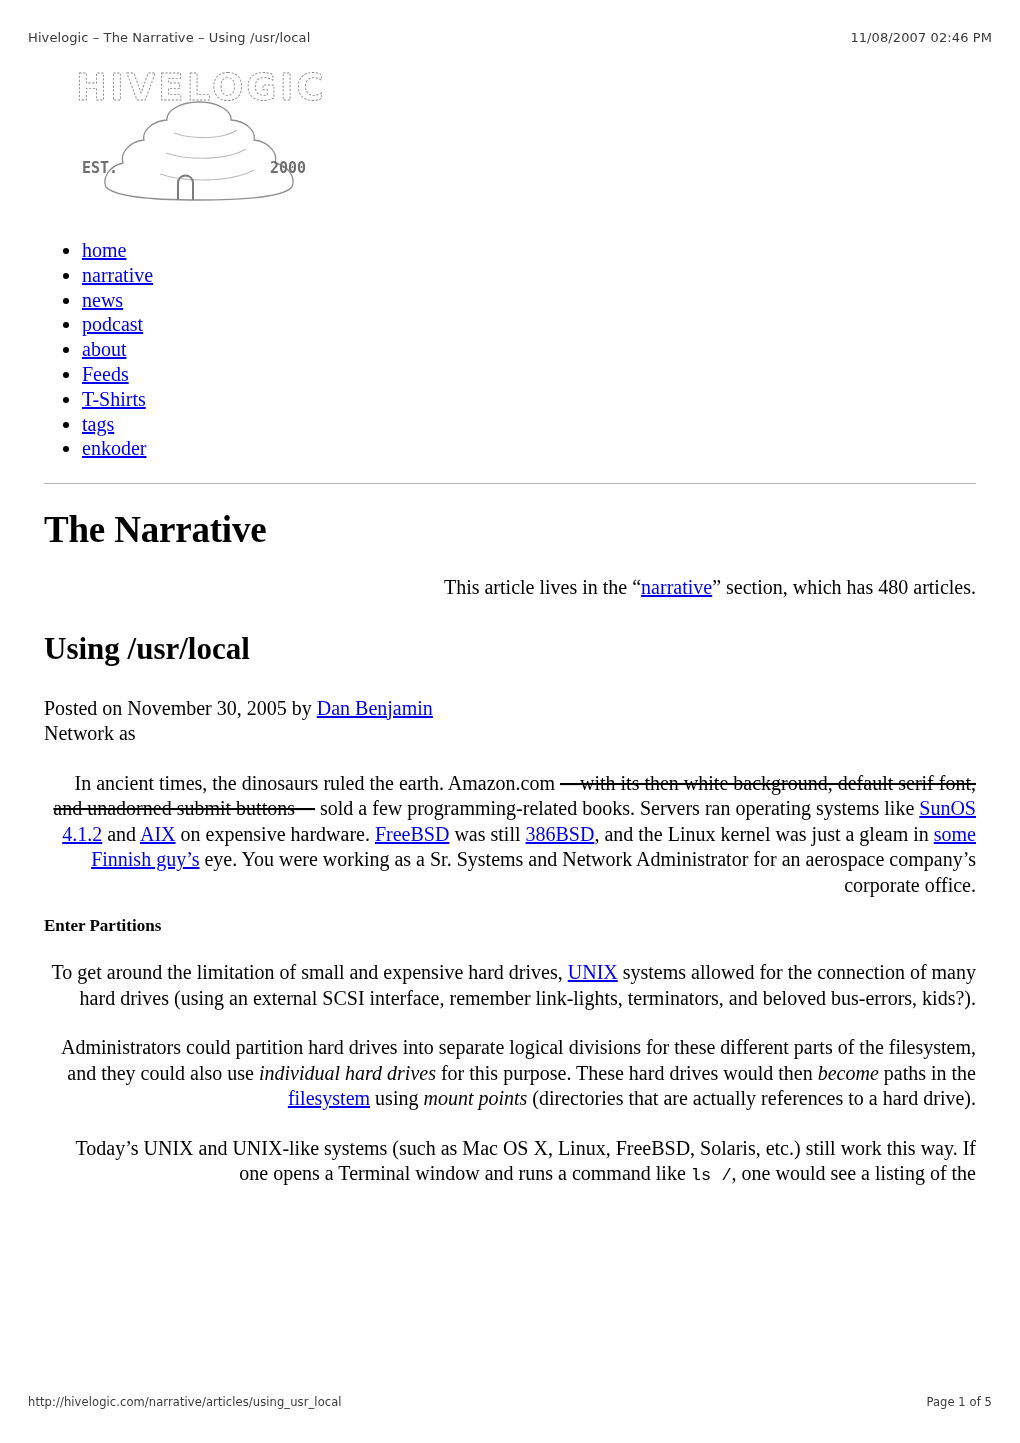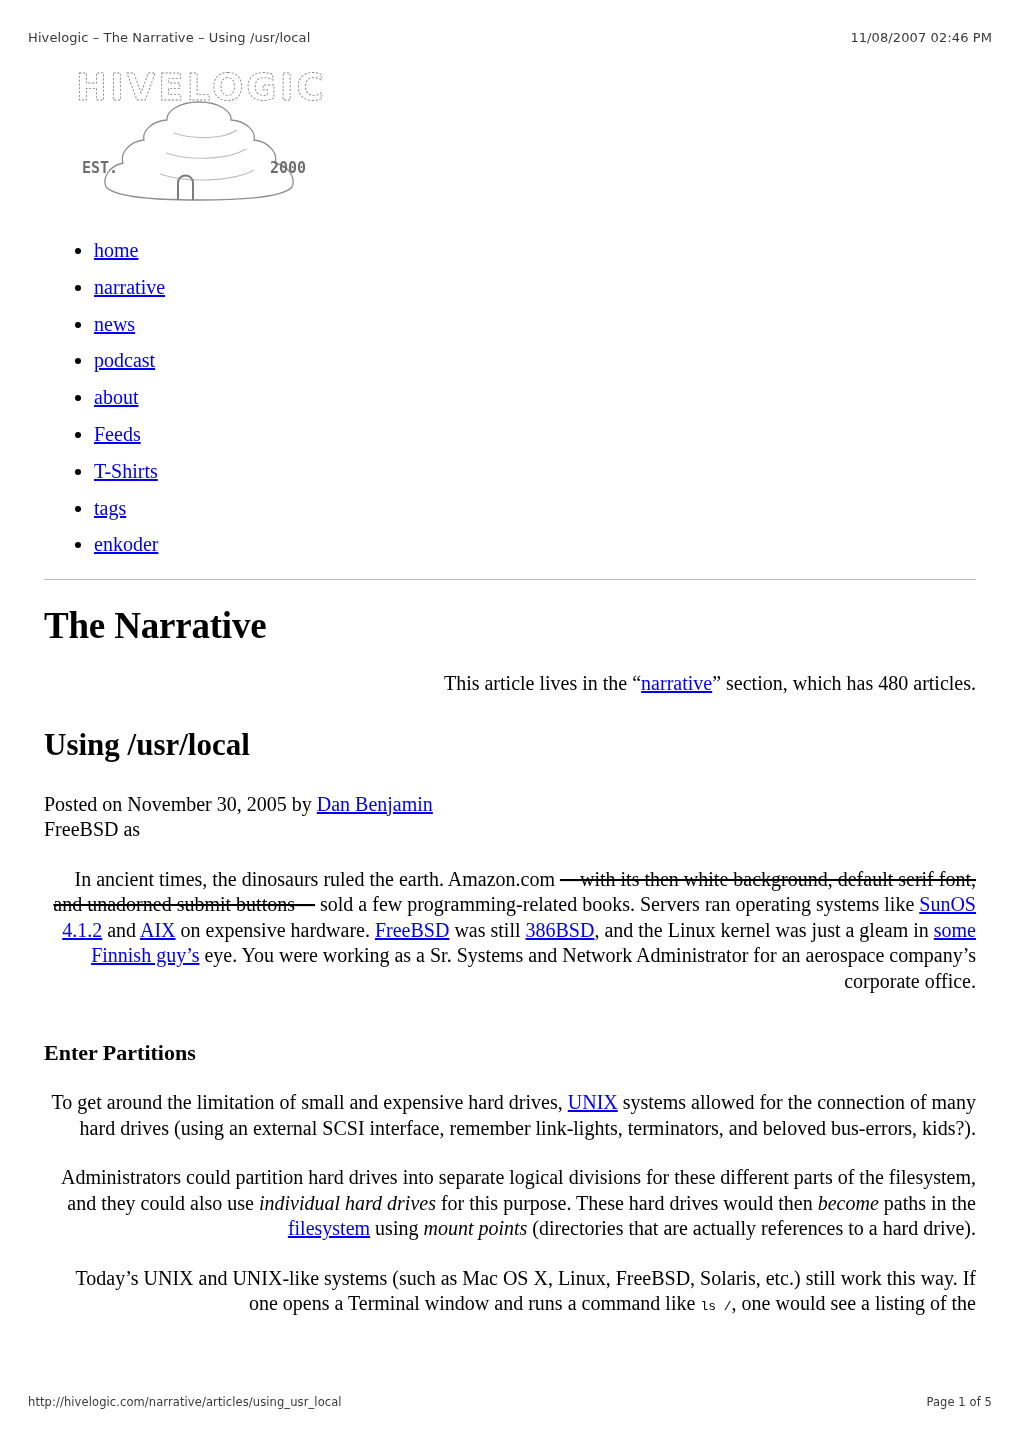--- a/index.html
+++ b/index.html
@@ -65,21 +65,21 @@
   }
   .logo-svg { display: block; }
 
   
   .nav-list {
     margin: 0 0 0 0;
     padding: 0 0 0 38px;
     list-style: disc;
   }
   .nav-list li {
-    margin: 12px;
+    margin: 0;
     padding: 0;
     font-size: 20px;
     line-height: 24.8px;
   }
   .nav-list li::marker { color: #000; }
   .nav-list a {
     color: #0000ee;
     text-decoration: underline;
     font-size: 20px;
     font-family: "Liberation Serif", "DejaVu Serif", serif;
@@ -100,23 +100,23 @@
     line-height: 1.1;
     letter-spacing: -0.2px;
   }
   h2.article-title {
     font-size: 31px;
     font-weight: bold;
     margin: 30px 0 0 0;
     line-height: 1.2;
   }
   h3.section-title {
-    font-size: 22px;
+    font-size: 17px;
     font-weight: bold;
-    margin: 46px 0 0 0;
+    margin: 18px 0 0 0;
     line-height: 1.2;
   }
 
   p.body {
     font-size: 20px;
     line-height: 25.5px;
     margin: 24px 0 0 0;
     text-align: right;
   }
   p.meta {
@@ -126,21 +126,21 @@
   }
 
   a.link {
     color: #0000ee;
     text-decoration: underline;
   }
   .strike { text-decoration: line-through; }
   .ital { font-style: italic; }
   code.mono {
     font-family: "Liberation Mono", "DejaVu Sans Mono", monospace;
-    font-size: 13px;
+    font-size: 17px;
   }
 </style>
 </head>
 <body>
 
 <div class="print-header">
   <span>Hivelogic – The Narrative – Using /usr/local</span>
   <span>11/08/2007 02:46 PM</span>
 </div>
 
@@ -184,21 +184,21 @@
   </ul>
 
   <hr class="rule">
 
   <h1 class="site-title">The Narrative</h1>
 
   <p class="body"><span>This article lives in the “</span><a class="link" href="#">narrative</a><span>” section, which has 480 articles.</span></p>
 
   <h2 class="article-title">Using /usr/local</h2>
 
-  <p class="meta"><span>Posted on November 30, 2005 by </span><a class="link" href="#">Dan Benjamin</a><br><span>FreeBSD as</span></p>
+  <p class="meta"><span>Posted on November 30, 2005 by </span><a class="link" href="#">Dan Benjamin</a><br><span>Network as</span></p>
 
   <p class="body"><span>In ancient times, the dinosaurs ruled the earth. Amazon.com </span><span class="strike">—with its then white background, default serif font, and unadorned submit buttons—</span><span> sold a few programming-related books. Servers ran operating systems like </span><a class="link" href="#">SunOS 4.1.2</a><span> and </span><a class="link" href="#">AIX</a><span> on expensive hardware. </span><a class="link" href="#">FreeBSD</a><span> was still </span><a class="link" href="#">386BSD</a><span>, and the Linux kernel was just a gleam in </span><a class="link" href="#">some Finnish guy’s</a><span> eye. You were working as a Sr. Systems and Network Administrator for an aerospace company’s corporate office.</span></p>
 
 
   <h3 class="section-title">Enter Partitions</h3>
 
   <p class="body"><span>To get around the limitation of small and expensive hard drives, </span><a class="link" href="#">UNIX</a><span> systems allowed for the connection of many hard drives (using an external SCSI interface, remember link-lights, terminators, and beloved bus-errors, kids?).</span></p>
 
   <p class="body"><span>Administrators could partition hard drives into separate logical divisions for these different parts of the filesystem, and they could also use </span><span class="ital">individual hard drives</span><span> for this purpose. These hard drives would then </span><span class="ital">become</span><span> paths in the </span><a class="link" href="#">filesystem</a><span> using </span><span class="ital">mount points</span><span> (directories that are actually references to a hard drive).</span></p>
 

